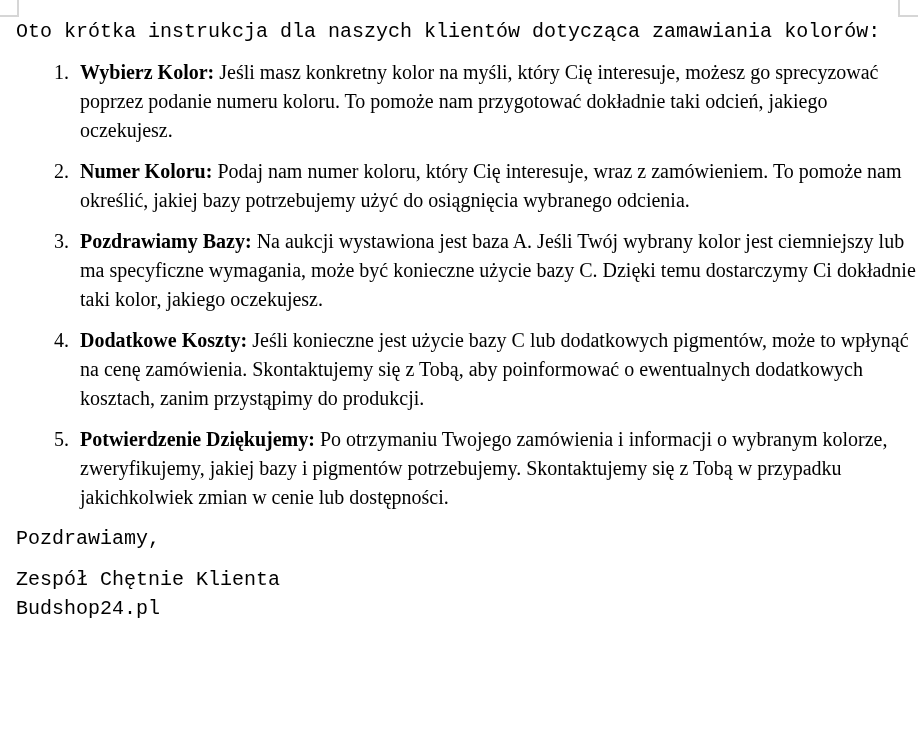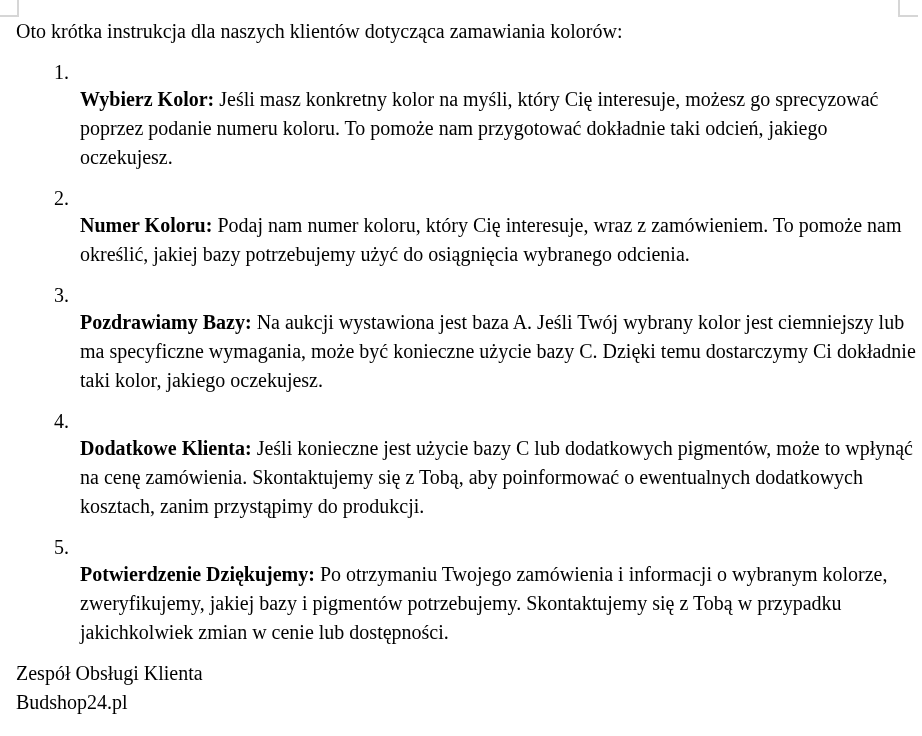--- a/index.html
+++ b/index.html
@@ -19,28 +19,28 @@
   .boundary-tl {
     left: 0; width: 19px; height: 17px;
     border-right: 2px solid #d6d6d6;
     border-bottom: 2px solid #d6d6d6;
   }
   .boundary-tr {
     right: 4px; width: 20px; height: 17px;
     border-left: 2px solid #d6d6d6;
     border-bottom: 2px solid #d6d6d6;
   }
-  p.para { margin: 0 0 12px 0; }
+  p.para { margin: 0 0 12px 0; font-family: Liberation Mono, monospace; }
   ol.instructions { list-style: none; margin: 0; padding: 0; }
   ol.instructions li {
     display: flex;
     margin: 0 0 12px 38px;
   }
   .item-number { flex: 0 0 26px; }
-  .item-body { flex: 1 1 auto; margin-top: 27px; }
+  .item-body { flex: 1 1 auto; }
   .item-title { font-weight: bold; }
   .signature-block { margin: 48px 0 0 0; }
 </style>
 </head>
 <body>
 
 <div class="boundary-mark boundary-tl"></div>
 <div class="boundary-mark boundary-tr"></div>
 
 <div class="page">
@@ -55,28 +55,29 @@
     <li>
       <span class="item-number">2.</span>
       <span class="item-body"><b class="item-title">Numer Koloru:</b><span> Podaj nam numer koloru, który Cię interesuje, wraz z zamówieniem. To pomoże nam określić, jakiej bazy potrzebujemy użyć do osiągnięcia wybranego odcienia.</span></span>
     </li>
     <li>
       <span class="item-number">3.</span>
       <span class="item-body"><b class="item-title">Pozdrawiamy Bazy:</b><span> Na aukcji wystawiona jest baza A. Jeśli Twój wybrany kolor jest ciemniejszy lub ma specyficzne wymagania, może być konieczne użycie bazy C. Dzięki temu dostarczymy Ci dokładnie taki kolor, jakiego oczekujesz.</span></span>
     </li>
     <li>
       <span class="item-number">4.</span>
-      <span class="item-body"><b class="item-title">Dodatkowe Klienta:</b><span> Jeśli konieczne jest użycie bazy C lub dodatkowych pigmentów, może to wpłynąć na cenę zamówienia. Skontaktujemy się z Tobą, aby poinformować o ewentualnych dodatkowych kosztach, zanim przystąpimy do produkcji.</span></span>
+      <span class="item-body"><b class="item-title">Dodatkowe Koszty:</b><span> Jeśli konieczne jest użycie bazy C lub dodatkowych pigmentów, może to wpłynąć na cenę zamówienia. Skontaktujemy się z Tobą, aby poinformować o ewentualnych dodatkowych kosztach, zanim przystąpimy do produkcji.</span></span>
     </li>
     <li>
       <span class="item-number">5.</span>
       <span class="item-body"><b class="item-title">Potwierdzenie Dziękujemy:</b><span> Po otrzymaniu Twojego zamówienia i informacji o wybranym kolorze, zweryfikujemy, jakiej bazy i pigmentów potrzebujemy. Skontaktujemy się z Tobą w przypadku jakichkolwiek zmian w cenie lub dostępności.</span></span>
     </li>
   </ol>
 
 
+  <p class="para">Pozdrawiamy,</p>
 
   <p class="para signature-block">
-    <span>Zespół Obsługi Klienta</span><br>
+    <span>Zespół Chętnie Klienta</span><br>
     <span>Budshop24.pl</span>
   </p>
 
 </div>
 
 </body></html>

